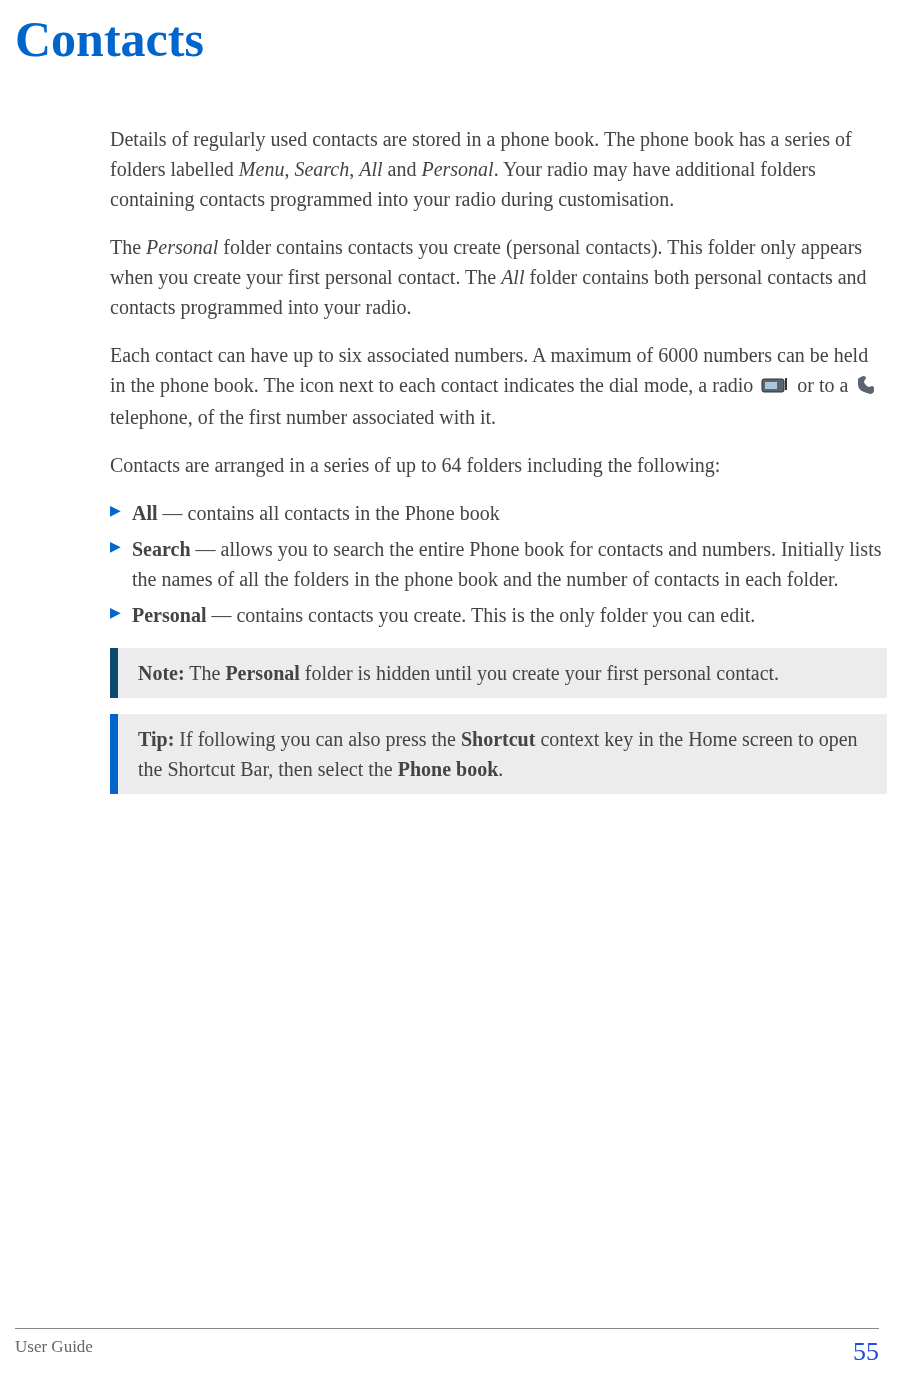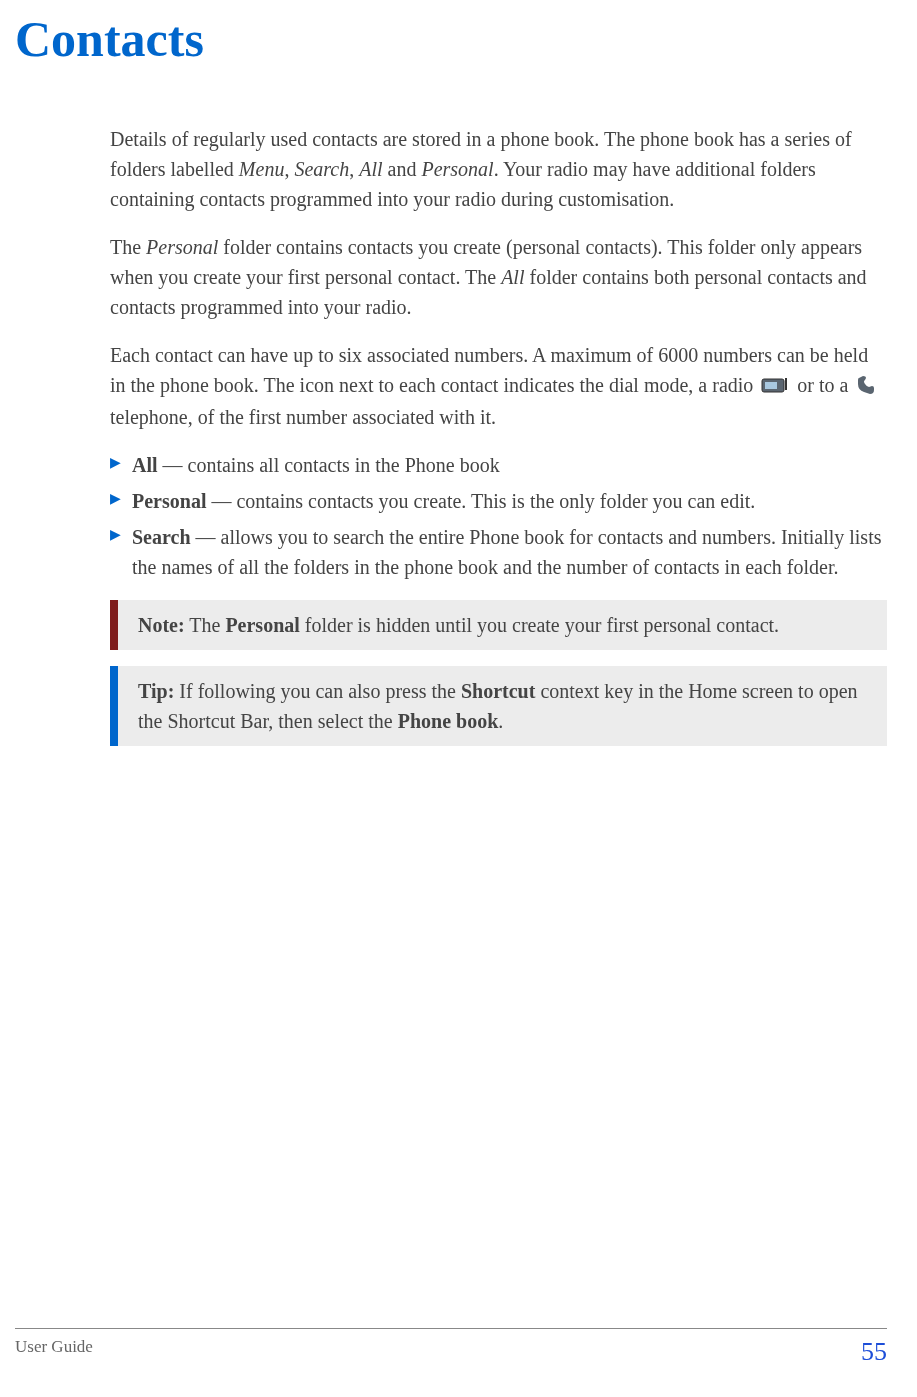--- a/index.html
+++ b/index.html
@@ -52,27 +52,27 @@
       color: #0066cc;
       font-size: 14px;
     }
     .callout {
       background: #ececec;
       padding: 10px 14px 10px 20px;
       margin-bottom: 16px;
       position: relative;
       line-height: 1.5;
     }
-    .callout-note { border-left: 8px solid #7f1d1d; }
+    .callout-note { border-left: 8px solid #0c4a6e; }
     .callout-tip { border-left: 8px solid #0066cc; }
     .footer {
       position: absolute;
       bottom: 30px;
       left: 15px;
-      right: 30px;
+      right: 38px;
       border-top: 1px solid #888;
       padding-top: 8px;
       display: flex;
       justify-content: space-between;
       font-size: 17px;
       color: #666;
       gap: 44px;
     }
     .footer .page-num {
       font-size: 26px;
@@ -97,25 +97,26 @@
   <p class="para">
     <span>Each contact can have up to six associated numbers. A maximum of 6000 numbers can be held in the phone book. The icon next to each contact indicates the dial mode, a radio </span><span class="inline-icon"><svg width="28" height="18" viewBox="0 0 28 18">
           <rect x="1" y="3" width="22" height="13" rx="2" fill="#5a6570" stroke="#333" stroke-width="1"></rect>
           <rect x="4" y="6" width="12" height="7" fill="#a8c8e0"></rect>
           <line x1="25" y1="2" x2="25" y2="14" stroke="#333" stroke-width="2"></line>
         </svg></span><span> or to a </span><span class="inline-icon"><svg width="20" height="18" viewBox="0 0 20 18">
           <path d="M3 2 Q2 2 2 4 L2 8 Q2 14 8 16 L14 18 Q18 18 18 14 L18 12 Q18 10 16 10 L13 11 Q11 11 9 8 Q7 5 9 4 L10 2 Q10 0 7 0 Z" fill="#5a6570"></path>
         </svg></span><span> telephone, of the first number associated with it.</span>
   </p>
 
+  <p class="para">Contacts are arranged in a series of up to 64 folders including the following:</p>
 
   <ul class="bullet-list">
     <li><span class="bold">All</span><span> — contains all contacts in the Phone book</span></li>
+    <li><span class="bold">Search</span><span> — allows you to search the entire Phone book for contacts and numbers. Initially lists the names of all the folders in the phone book and the number of contacts in each folder.</span></li>
     <li><span class="bold">Personal</span><span> — contains contacts you create. This is the only folder you can edit.</span></li>
-    <li><span class="bold">Search</span><span> — allows you to search the entire Phone book for contacts and numbers. Initially lists the names of all the folders in the phone book and the number of contacts in each folder.</span></li>
   </ul>
 
   <div class="callout callout-note">
     <span class="bold">Note:</span><span>  The </span><span class="bold">Personal</span><span> folder is hidden until you create your first personal contact.</span>
   </div>
 
   <div class="callout callout-tip">
     <span class="bold">Tip:</span><span>  If following you can also press the </span><span class="bold">Shortcut</span><span> context key in the Home screen to open the Shortcut Bar, then select the </span><span class="bold">Phone book</span><span>.</span>
   </div>
 

